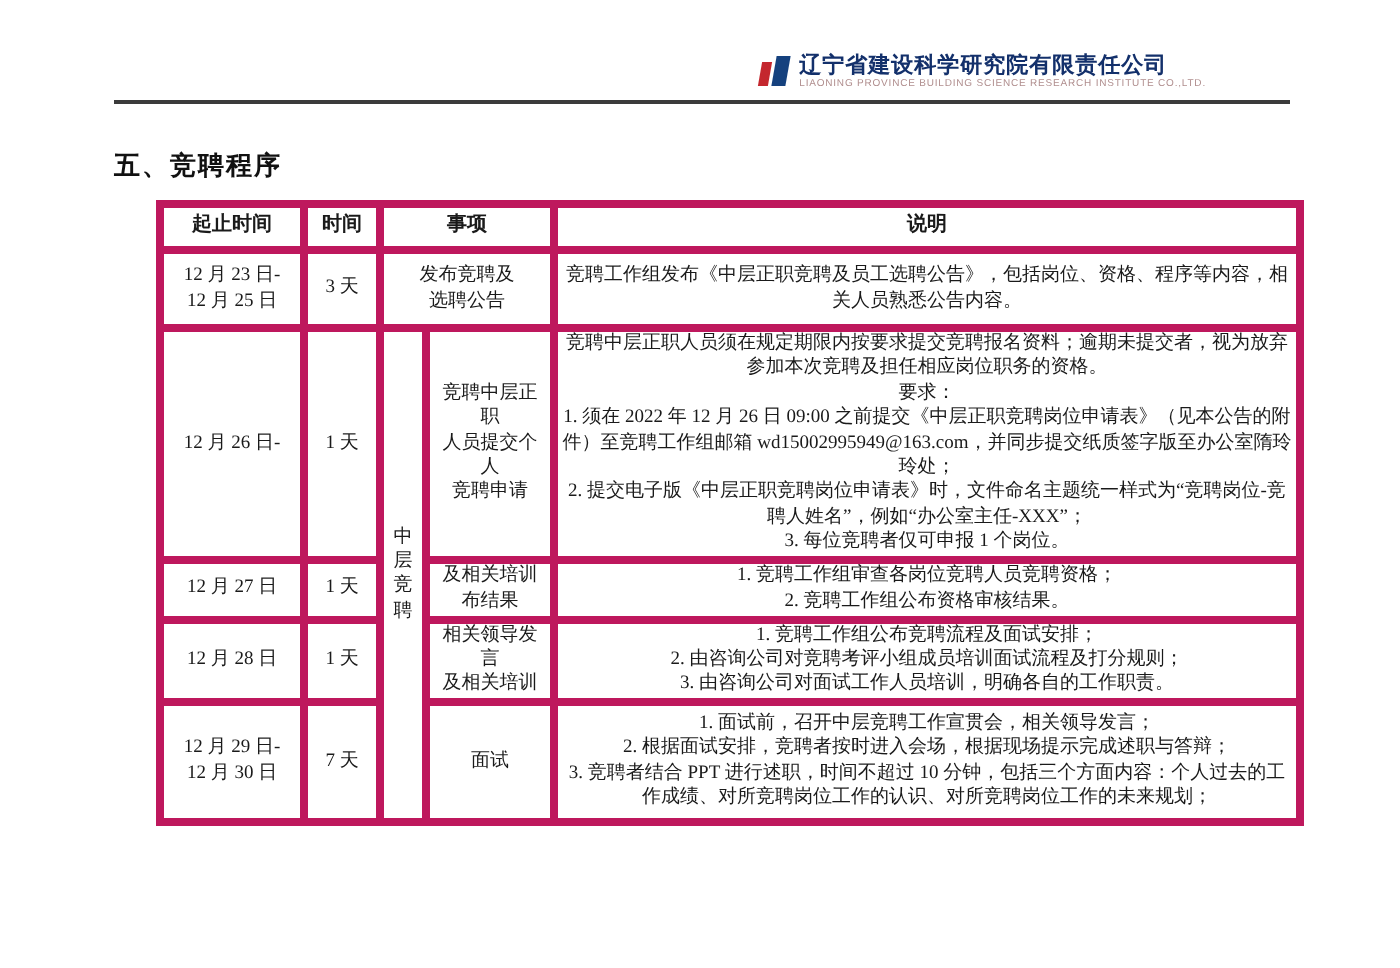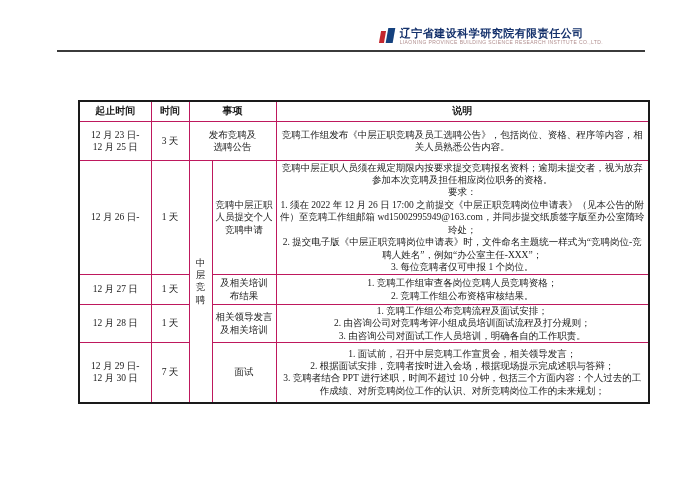--- a/index.html
+++ b/index.html
@@ -40,21 +40,21 @@
     letter-spacing:1px; color:#111;
   }
 
   
   table.schedule {
     position:absolute; left:78px; top:100px; width:570px;
     border-collapse:collapse; table-layout:fixed;
     border:2px solid #1a1a1a;
   }
   table.schedule th, table.schedule td {
-    border:1px solid #be185d; padding:0 2px; overflow:hidden;
+    border:4px solid #be185d; padding:0 2px; overflow:hidden;
     font-size:9.5px; line-height:12.4px; vertical-align:middle;
   }
   table.schedule th { font-weight:bold; text-align:center; height:19px; font-size:10px; }
   td.c-center { text-align:center; white-space:pre-line; }
   td.c-desc  { text-align:center; white-space:pre-line; padding:1px 4px; vertical-align:middle; }
   td.c-cat   { text-align:center; word-break:break-all; line-height:11.5px; padding:0 1px;margin-left:24px; }
   tr.r1 { height:39px; }
   tr.r2 { height:114px; }
   tr.r3 { height:30px; }
   tr.r4 { height:37px; }
@@ -76,20 +76,21 @@
       <div class="bar-red"></div>
       <div class="bar-blue"></div>
     </div>
     <div class="logo-text">
       <span class="company-cn">辽宁省建设科学研究院有限责任公司</span>
       <span class="company-en">LIAONING PROVINCE BUILDING SCIENCE RESEARCH INSTITUTE CO.,LTD.</span>
     </div>
   </div>
   <div class="header-divider"></div>
 
+  <div class="section-title">五、竞聘程序</div>
 
   <table class="schedule">
     <colgroup>
       <col style="width:72px">
         <col style="width:38px">
         <col style="width:23px">
         <col style="width:64px">
         <col style="width:373px">
     </colgroup>
     <tbody>
@@ -109,21 +110,21 @@
     </tr>
     <tr class="r2">
       <td class="c-center">12 月 26 日-</td>
       <td class="c-center">1 天</td>
       <td class="c-cat" rowspan="4">中层竞聘</td>
       <td class="c-center">竞聘中层正职
 人员提交个人
 竞聘申请</td>
       <td class="c-desc">竞聘中层正职人员须在规定期限内按要求提交竞聘报名资料；逾期未提交者，视为放弃参加本次竞聘及担任相应岗位职务的资格。
 要求：
-1. 须在 2022 年 12 月 26 日 17:00 之前提交《中层正职竞聘岗位申请表》（见本公告的附件）至竞聘工作组邮箱 wd15002995949@163.com，并同步提交纸质签字版至办公室隋玲玲处；
+1. 须在 2022 年 12 月 26 日 09:00 之前提交《中层正职竞聘岗位申请表》（见本公告的附件）至竞聘工作组邮箱 wd15002995949@163.com，并同步提交纸质签字版至办公室隋玲玲处；
 2. 提交电子版《中层正职竞聘岗位申请表》时，文件命名主题统一样式为“竞聘岗位-竞聘人姓名”，例如“办公室主任-XXX”；
 3. 每位竞聘者仅可申报 1 个岗位。</td>
     </tr>
     <tr class="r3">
       <td class="c-center">12 月 27 日</td>
       <td class="c-center">1 天</td>
       <td class="c-center">及相关培训
 布结果</td>
       <td class="c-desc">1. 竞聘工作组审查各岗位竞聘人员竞聘资格；
 2. 竞聘工作组公布资格审核结果。</td>

